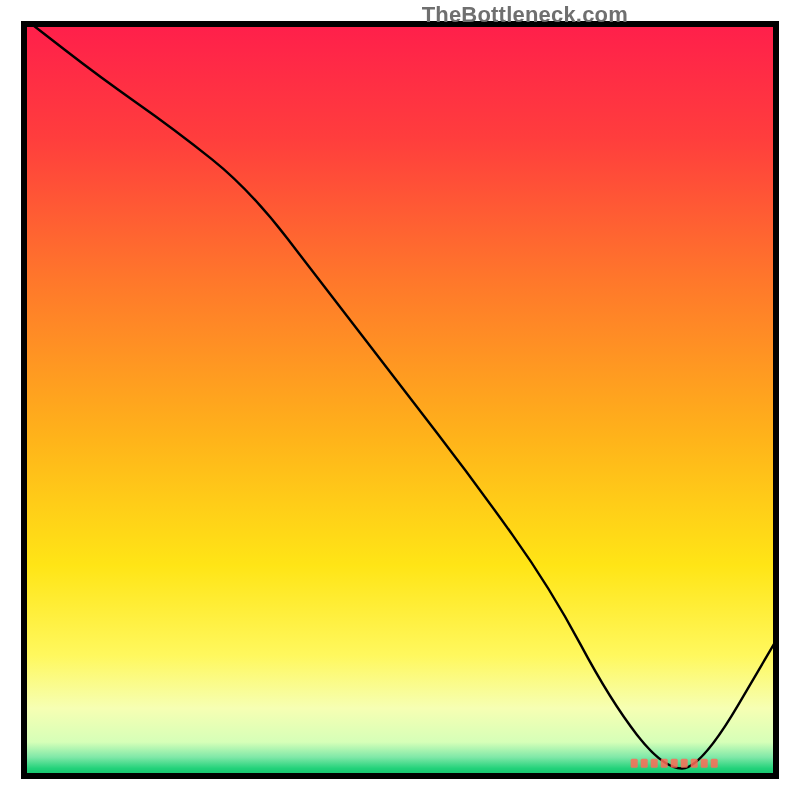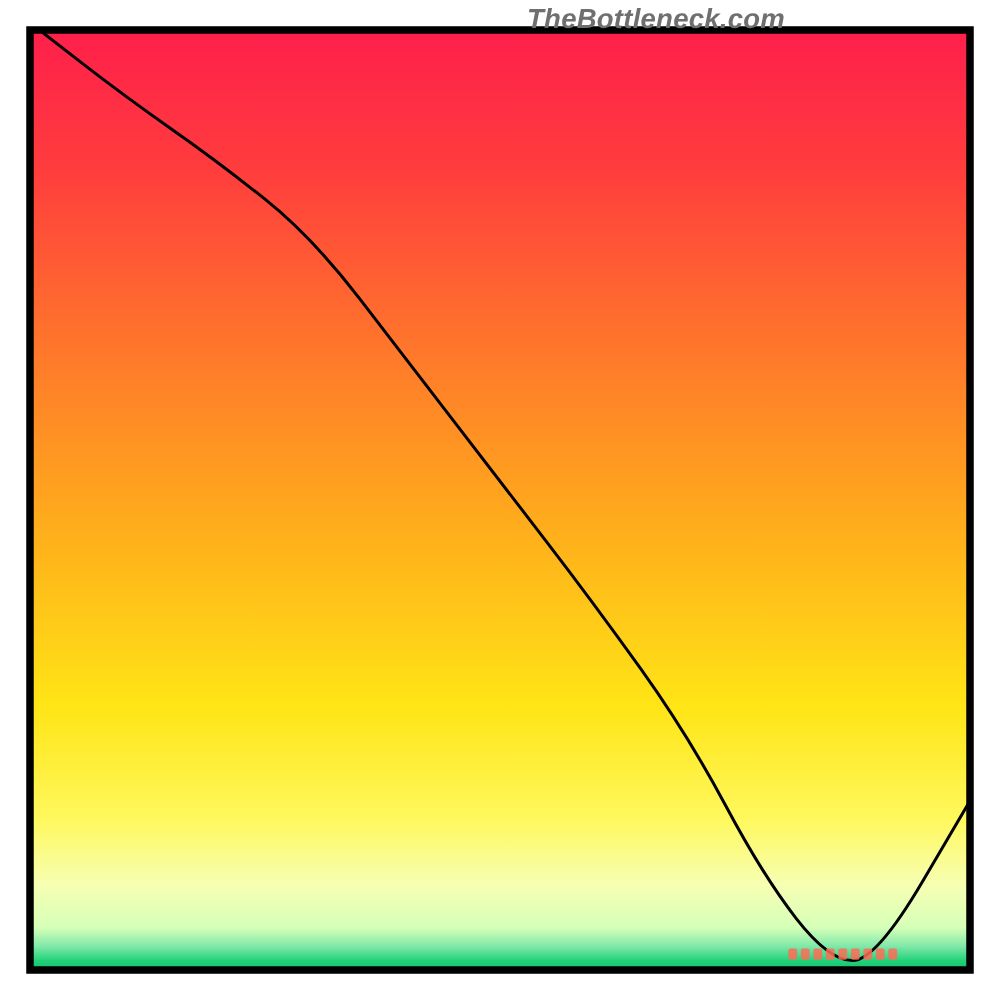--- a/index.html
+++ b/index.html
@@ -8,21 +8,20 @@
     width: 800px;
     height: 800px;
     background: #ffffff;
     overflow: hidden;
     font-family: Arial, Helvetica, sans-serif;
   }
   .stage {
     position: relative;
     width: 640px;
     height: 800px;
-    font-style: italic;
   }
   .watermark {
     position: absolute;
     top: 2px;
     right: 12px;
     color: #6f6f6f;
     font-size: 22px;
     font-weight: 600;
     letter-spacing: 0.2px;
     z-index: 30;

